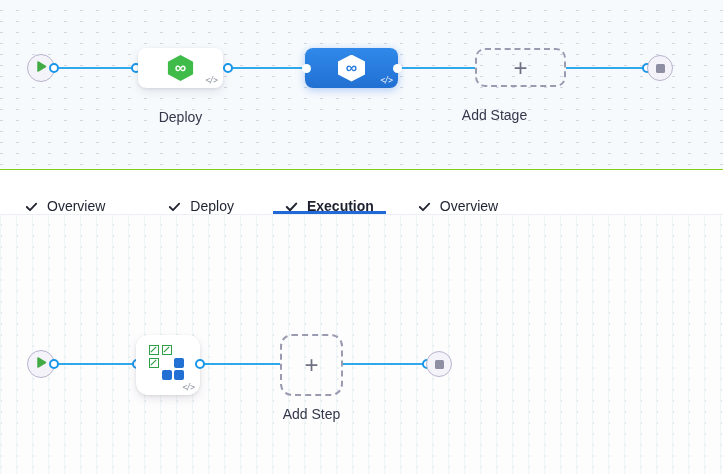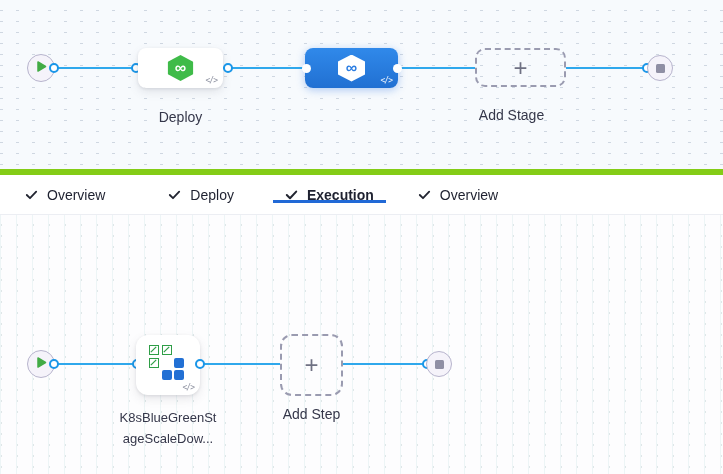--- a/index.html
+++ b/index.html
@@ -54,21 +54,21 @@
   .node-label{position:absolute;text-align:center;font-size:14px;color:#35374a;}
   .step-card{position:absolute;left:136px;top:120px;width:64px;height:60px;background:#fff;border-radius:12px;
     box-shadow:0 1px 3px rgba(40,41,61,.10),0 4px 10px rgba(96,97,112,.14);}
   .k8s-grid{position:absolute;left:13px;top:10px;display:grid;grid-template-columns:repeat(3,10px);
     grid-template-rows:repeat(3,10px);gap:2.5px;}
   .sq{width:10px;height:10px;}
   .sq.green{background:#fff;border:1.5px solid var(--k8s-green);}
   .sq.blue{background:var(--k8s-blue);border-radius:2px;}
   .step-label{line-height:21px;font-size:13px;}
   .tabbar{position:absolute;left:0;top:169px;width:723px;height:46px;background:#fff;
-    border-top:6px solid #84cc16;border-bottom:1px solid #eceef3;display:flex;align-items:center;padding-left:13px;}
+    border-top:1px solid #84cc16;border-bottom:1px solid #eceef3;display:flex;align-items:flex-end;padding-left:13px;}
   .tab{display:flex;align-items:center;gap:9px;padding:0 12px;font-size:14px;color:#1e2130;
     position:relative;cursor:pointer;white-space:nowrap;}
   .tab:nth-child(1){margin-right:39px;}
   .tab:nth-child(2){margin-right:27px;}
   .tab:nth-child(3){margin-right:20px;}
   .tab:nth-child(4){margin-right:24px;}
   .tab.active{font-weight:bold;}
   .tab.active::after{content:"";position:absolute;left:0;right:0;bottom:0;height:3px;background:var(--tab-underline);}
   .check svg{display:block;}
 </style>
@@ -103,21 +103,21 @@
         <span>∞</span>
       </div>
     <span class="code-badge light">&lt;/&gt;</span>
   </div>
   <div class="dot" style="left:302px;top:64px;"></div>
   <div class="dot" style="left:393px;top:64px;"></div>
 
   <div class="add-box stage" style="left:475px;top:48px;">
     <span class="plus">+</span>
   </div>
-  <div class="node-label" style="left:466px;top:107px;width:91px;">Add Stage</div>
+  <div class="node-label" style="left:449px;top:107px;width:91px;">Add Stage</div>
 
   <div class="port" style="left:642px;top:63px;"></div>
   <div class="endpoint end" style="left:647px;top:55px;">
     <span class="stop-square"></span>
   </div>
 </section>
 
 <nav class="tabbar">
   <div class="tab">
     <span class="check">
@@ -187,24 +187,20 @@
         </span>
       <span></span>
       <span class="sq blue"></span>
       <span></span>
       <span class="sq blue"></span>
       <span class="sq blue"></span>
     </div>
     <span class="code-badge">&lt;/&gt;</span>
   </div>
   <div class="port" style="left:195px;top:144px;"></div>
-  <div class="node-label" style="left:88px;top:192px;width:160px;">
-    <div class="step-label">K8sBlueGreenSt</div>
-    <div class="step-label">ageScaleDow...</div>
-  </div>
 
   <div class="add-box step" style="left:280px;top:119px;">
     <span class="plus">+</span>
   </div>
   <div class="node-label" style="left:275px;top:191px;width:73px;">Add Step</div>
 
   <div class="port" style="left:422px;top:144px;"></div>
   <div class="endpoint end" style="left:426px;top:136px;">
     <span class="stop-square"></span>
   </div>

